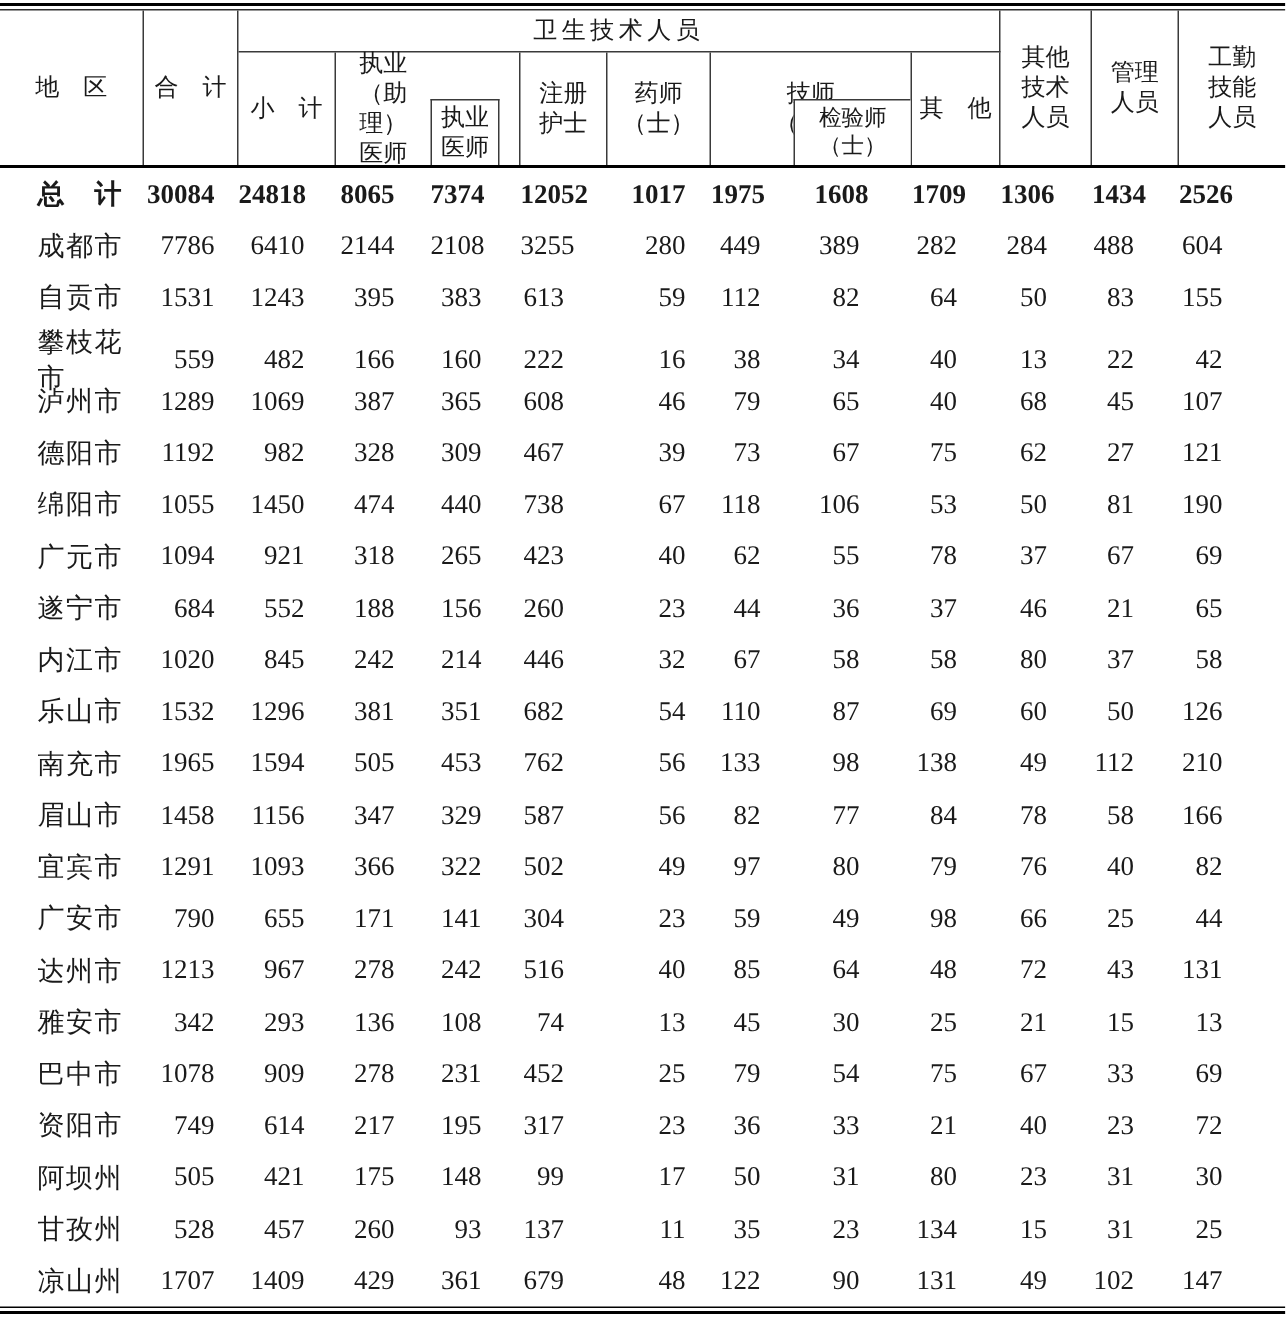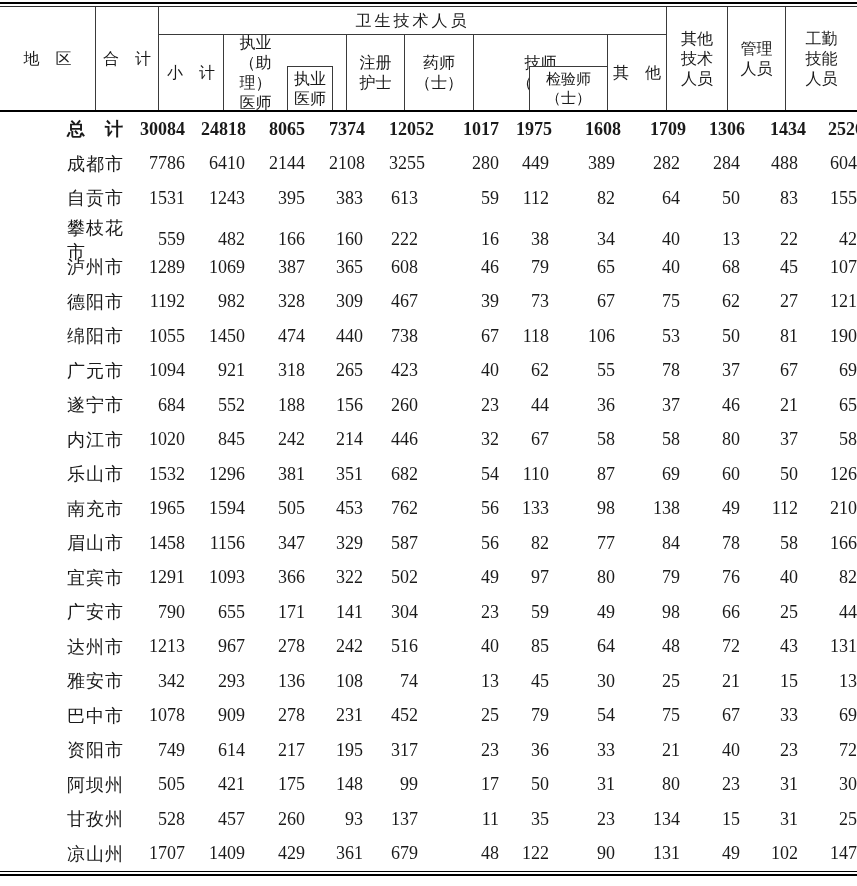--- a/index.html
+++ b/index.html
@@ -51,21 +51,21 @@
   .sub-box {
     position:absolute; bottom:0; height:44px;
     display:flex; align-items:center; justify-content:center;
     white-space:pre-line; box-sizing:border-box;
     border-top:1px solid #3a3a3a; border-left:1px solid #3a3a3a;
     background:#fff;
   }
   .sub-physician { left:63px; width:46px; border-right:1px solid #3a3a3a; }
   .sub-lab { left:55px; right:0; font-size:15px; line-height:19px; }
 
-  .tbody { font-size:18px;padding-left:42px; }
+  .tbody { font-size:18px; }
   .tr { height:34.5px; align-items:center; }
   .tr.bold { font-weight:bold; }
   .td { box-sizing:border-box; }
   .td.region { padding-left:25px; letter-spacing:1px; }
   .td.num { text-align:right; font-variant-numeric:lining-nums; }
   .tr .td:nth-child(2)  { padding-right:16px; }
   .tr .td:nth-child(3)  { padding-right:21px; }
   .tr .td:nth-child(4)  { padding-right:24px; }
   .tr .td:nth-child(5)  { padding-right:26px; }
   .tr .td:nth-child(6)  { padding-right:29px; }

